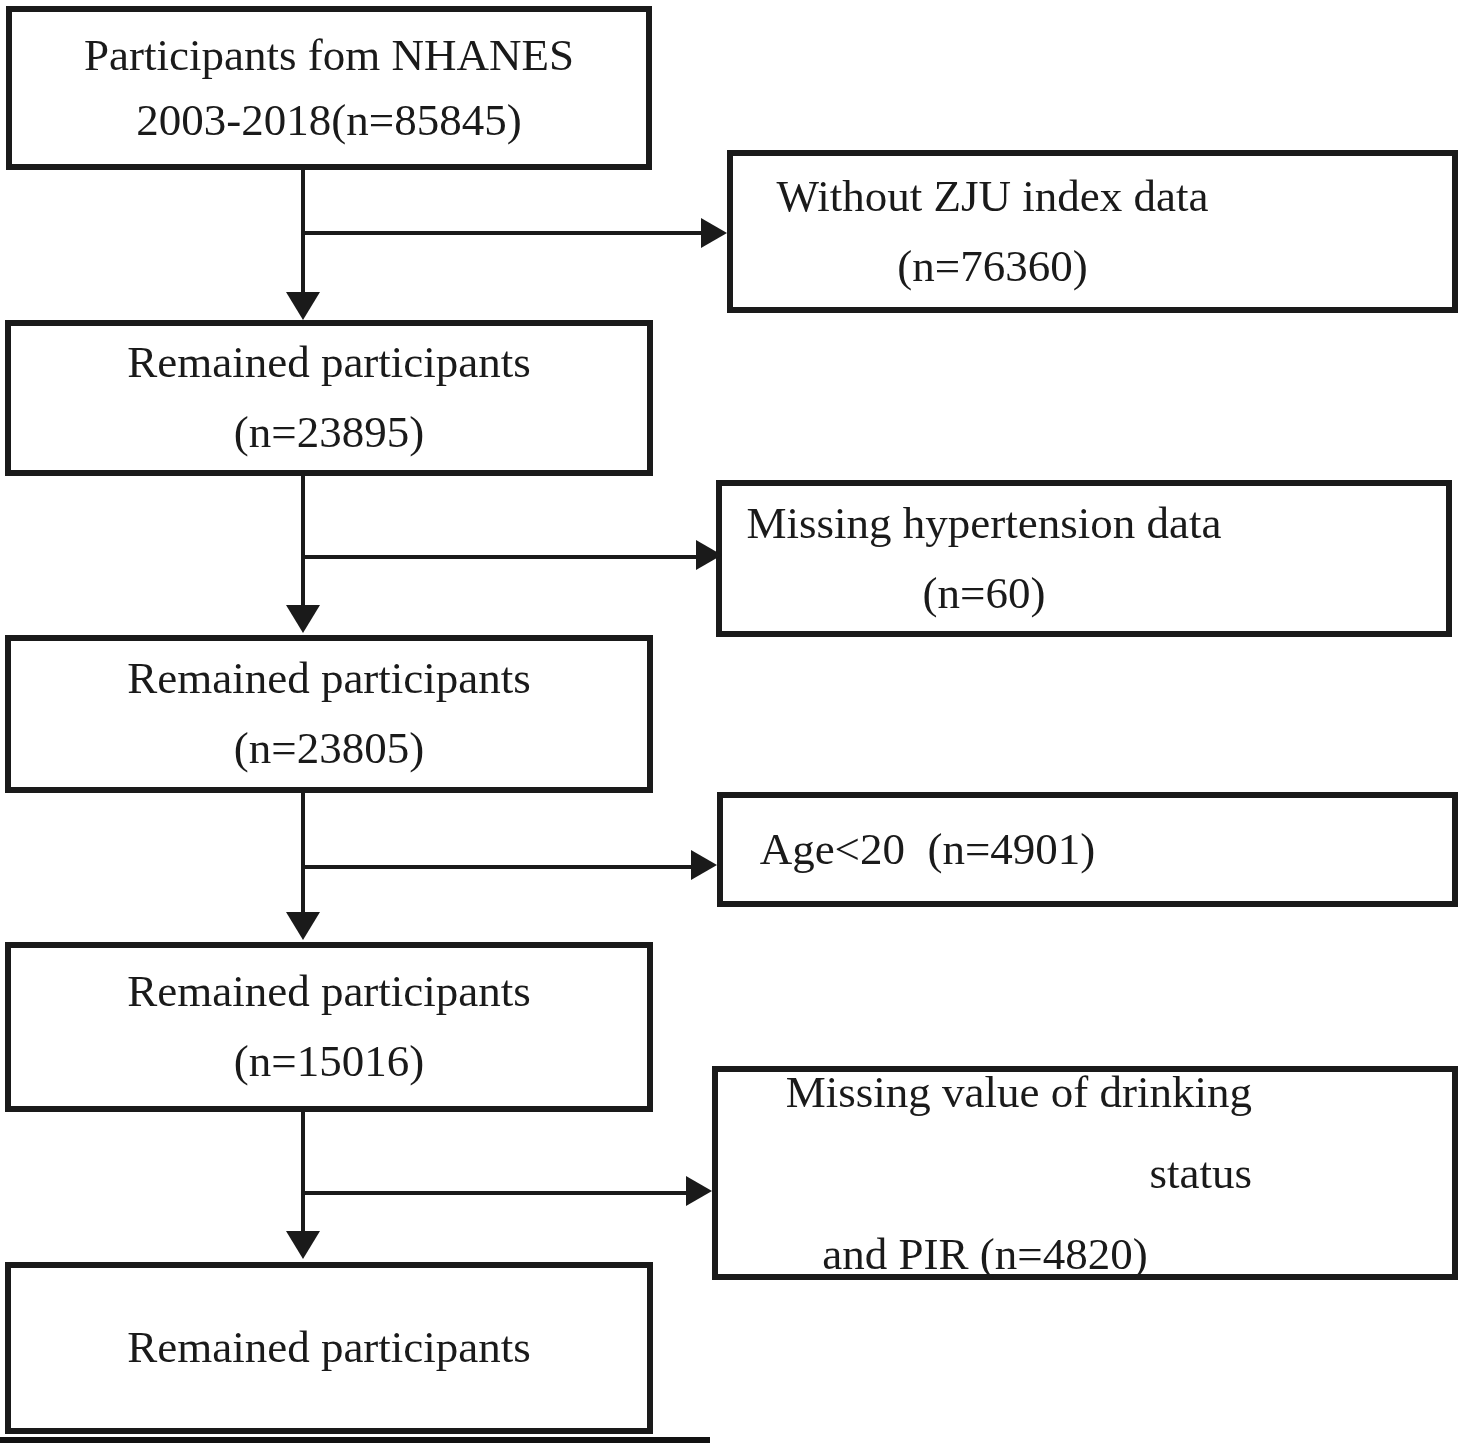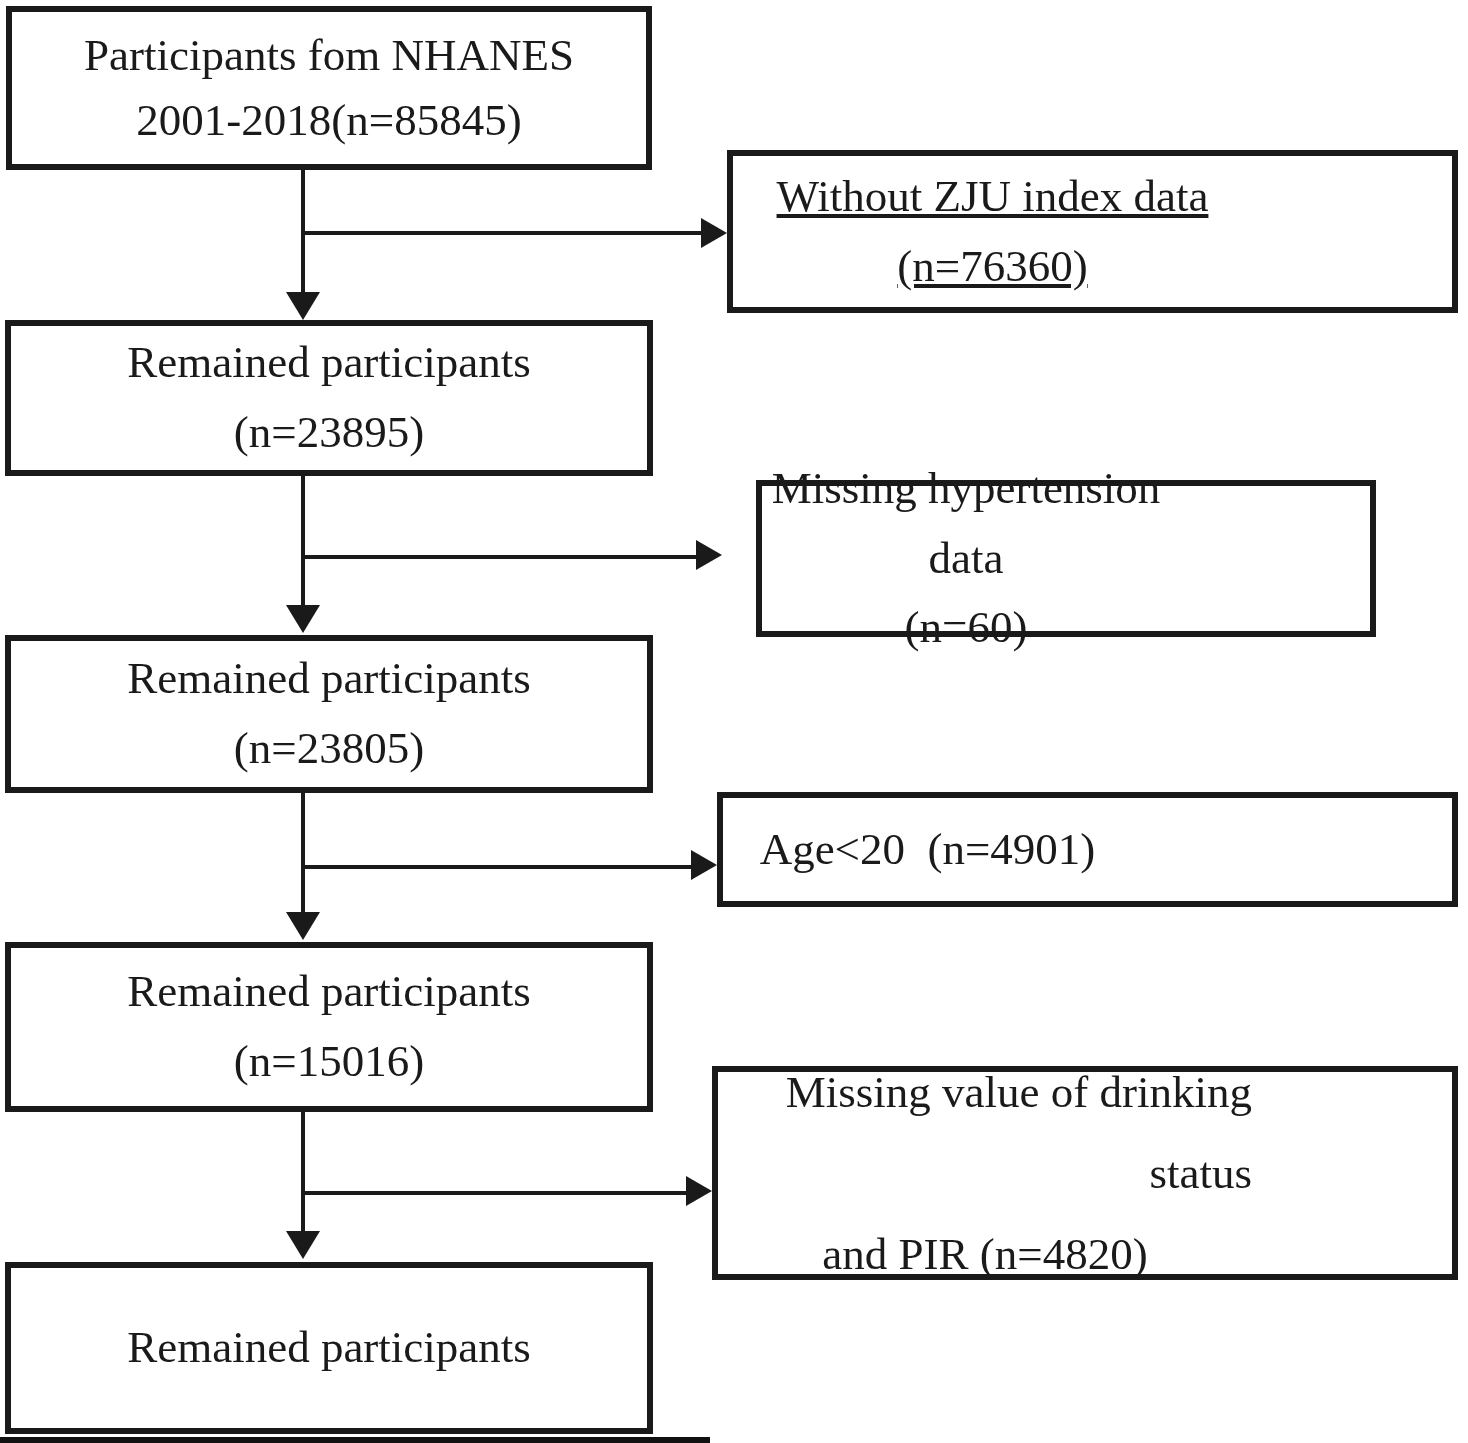--- a/index.html
+++ b/index.html
@@ -28,22 +28,22 @@
   .line { white-space: pre-wrap; }
 
   
   #l1 { left: 6px;  top: 6px;    width: 646px; height: 164px; line-height: 1.45; }
   #l2 { left: 5px;  top: 320px;  width: 648px; height: 156px; }
   #l3 { left: 5px;  top: 635px;  width: 648px; height: 158px; }
   #l4 { left: 5px;  top: 942px;  width: 648px; height: 170px; }
   #l5 { left: 5px;  top: 1262px; width: 648px; height: 172px; }
 
   
-  #r1 { left: 727px; top: 150px;  width: 731px; height: 163px; padding-right: 200px; text-decoration: underline; }
-  #r2 { left: 756px; top: 480px;  width: 620px; height: 157px; padding-right: 200px; }
+  #r1 { left: 727px; top: 150px;  width: 731px; height: 163px; padding-right: 200px; }
+  #r2 { left: 716px; top: 480px;  width: 736px; height: 157px; padding-right: 200px; }
   #r3 { left: 717px; top: 792px;  width: 741px; height: 115px; padding-right: 320px; }
   #r4 { left: 712px; top: 1066px; width: 746px; height: 214px; padding-right: 200px; line-height: 1.8; text-align: right; }
 
   
   .vline { position: absolute; width: 4px; background: #1a1a1a; }
   .hline { position: absolute; height: 4px; background: #1a1a1a; }
   .arrow-down {
     position: absolute; width: 0; height: 0;
     border-left: 17px solid transparent;
     border-right: 17px solid transparent;
@@ -79,21 +79,21 @@
   
   #cut-strip { position: absolute; left: 0; top: 1437px; width: 710px; height: 6px; background: #111111; }
 </style>
 </head>
 <body>
 
 <div id="canvas">
 
   <div class="box" id="l1">
     <div class="line">Participants fom NHANES</div>
-    <div class="line">2001-2018(n=85845)</div>
+    <div class="line">2003-2018(n=85845)</div>
   </div>
 
   <div class="box" id="l2">
     <div class="line">Remained participants</div>
     <div class="line">(n=23895)</div>
   </div>
 
   <div class="box" id="l3">
     <div class="line">Remained participants</div>
     <div class="line">(n=23805)</div>

